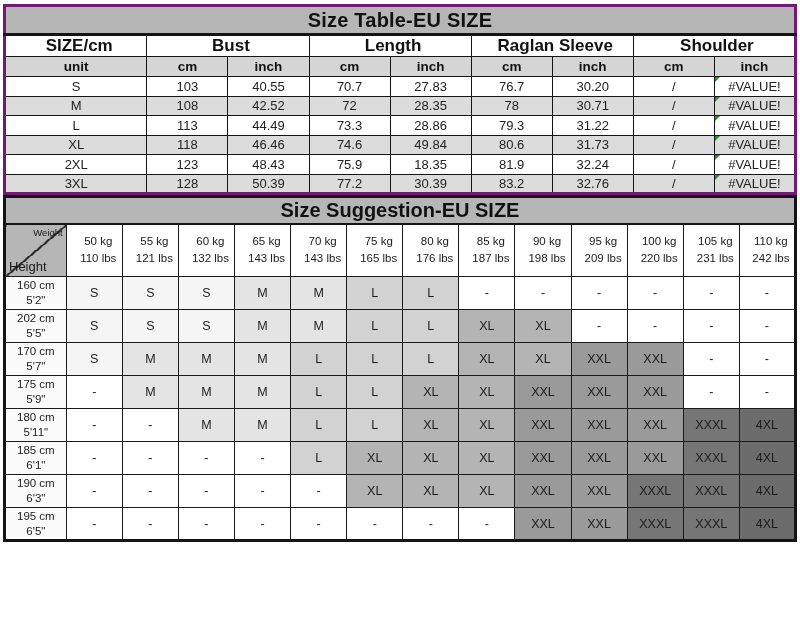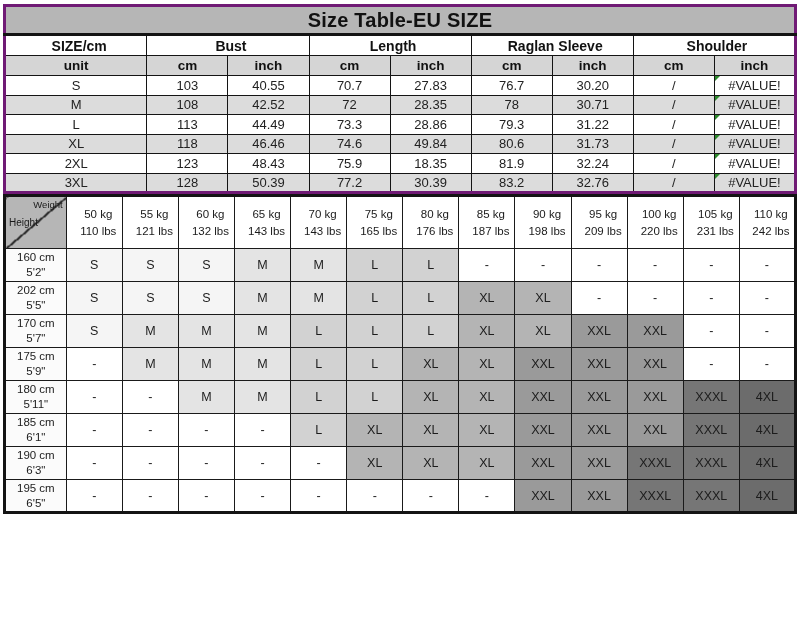--- a/index.html
+++ b/index.html
@@ -14,21 +14,21 @@
   table { border-collapse: collapse; width: 100%; table-layout: fixed; }
   td, th { padding: 0; text-align: center; vertical-align: middle; overflow: hidden; }
 
   
   .t1 { border: 3px solid #701a75; }
   .t1 th, .t1 td { border: 1.5px solid #141414; }
   .t1 .title-row th {
     height: 29px; background: #b6b6b6; font-size: 20px; font-weight: bold;
     border-bottom: 3px solid #141414; letter-spacing: .2px;
   }
-  .t1 .group-row th { height: 21px; font-size: 14px; font-weight: bold; background: #fff; padding-left: 6px; }
+  .t1 .group-row th { height: 21px; font-size: 17px; font-weight: bold; background: #fff; padding-left: 6px; }
   .t1 .unit-row td { height: 20px; font-size: 13.5px; font-weight: bold; background: #d5d5d5; }
   .t1 tbody td { height: 19.5px; font-size: 13px; color: #222; background: #fff; }
   .t1 tbody tr.alt td { background: #dcdcdc; }
   .t1 td.err { position: relative; }
   .t1 td.err .tri {
     position: absolute; top: 0; left: 0; width: 0; height: 0;
     border-top: 5px solid #2e8b2e; border-right: 5px solid transparent;
   }
 
   
@@ -48,21 +48,21 @@
   }
   .t2 .w-row th { height: 53px; font-weight: normal; font-size: 11.5px; background: #fff; color: #1a1a1a; }
   .t2 .w-row th div { line-height: 17px; margin-left: 8px; }
   .t2 th.corner {
     position: relative; background: #b6b6b6;
     background-image: linear-gradient(to bottom right,
       transparent calc(50% - 1px), #2a2a2a calc(50% - 1px),
       #2a2a2a calc(50% + 1px), transparent calc(50% + 1px));
   }
   .t2 th.corner .w { position: absolute; top: 2px; right: 3px; font-size: 9.5px; font-weight: normal; }
-  .t2 th.corner .h { position: absolute; bottom: 20px; left: 3px; font-size: 10px; font-weight: normal; }
+  .t2 th.corner .h { position: absolute; bottom: 2px; left: 3px; font-size: 13px; font-weight: normal; }
   .t2 tbody td { height: 33px; font-size: 12.5px; color: #1c1c1c; background: #fff; }
   .t2 tbody td.rowlabel { background: #fbfbfb; font-size: 11.5px; font-weight: normal; }
   .t2 tbody td.rowlabel div { line-height: 15px; }
 </style>
 </head>
 <body>
 
 <div class="page">
 
   <table class="t1">
@@ -182,20 +182,23 @@
         <col style="width: 7.09%;">
         <col style="width: 7.09%;">
         <col style="width: 7.09%;">
         <col style="width: 7.09%;">
         <col style="width: 7.09%;">
         <col style="width: 7.09%;">
         <col style="width: 7.09%;">
         <col style="width: 7.09%;">
       </colgroup>
     <thead>
+        <tr class="title-row">
+          <th colspan="14">Size Suggestion-EU SIZE</th>
+        </tr>
         <tr class="w-row">
           <th class="corner">
             <span class="w">Weight</span>
             <span class="h">Height</span>
           </th>
           <th>
             <div>50 kg</div>
             <div>110 lbs</div>
           </th>
           <th>

